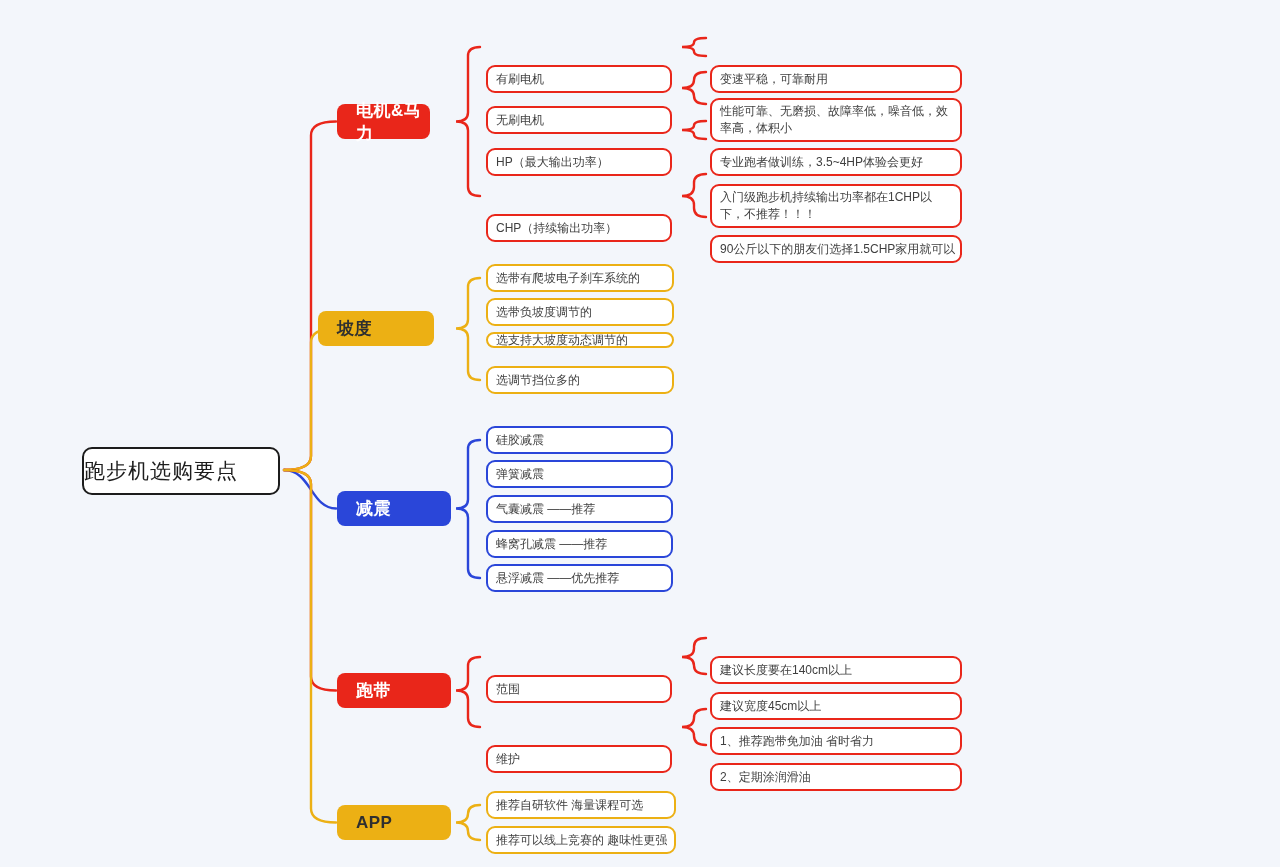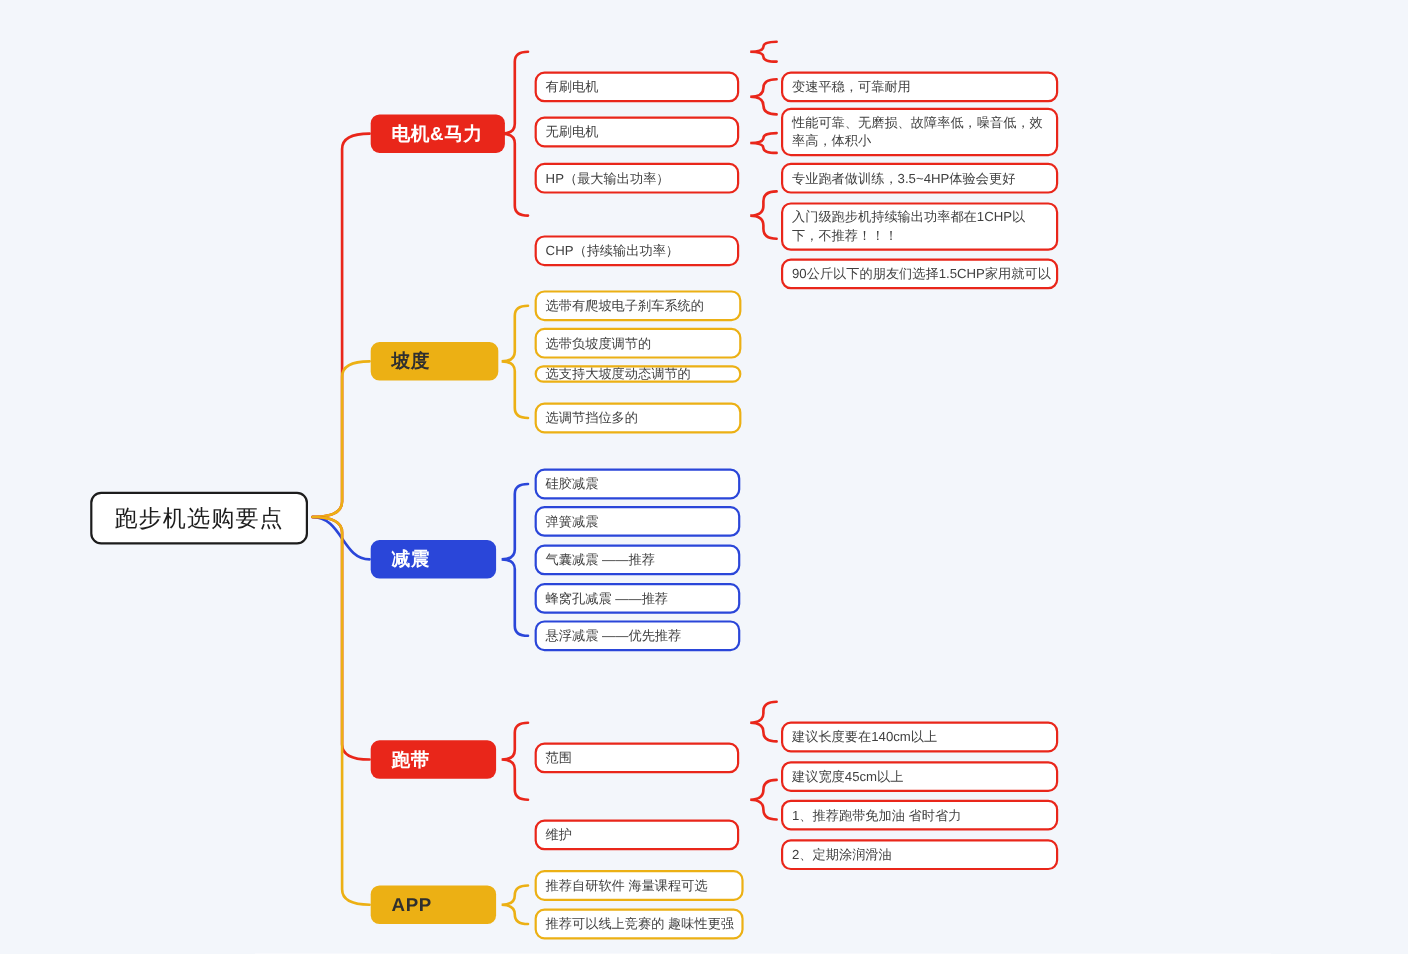--- a/index.html
+++ b/index.html
@@ -26,21 +26,21 @@
     display:flex;align-items:center;padding-left:19px;
     font-size:17px;font-weight:bold;letter-spacing:0.5px;
   }
   .branch.red{background:var(--red,#e9261a);color:#ffffff;}
   .branch.gold{background:var(--gold,#ecb014);color:#2f2f2f;}
   .branch.blue{background:var(--blue,#2a46d9);color:#ffffff;}
   .root{
     position:absolute;left:82px;top:447px;width:198px;height:48px;
     box-sizing:border-box;background:#ffffff;
     border:2.5px solid var(--rootBorder,#1c1c1c);border-radius:10px;
-    display:flex;align-items:center;justify-content:center;
+    display:flex;align-items:center;
     font-size:21px;color:#1d1d1d;letter-spacing:1px;
   }
 </style>
 </head>
 <body>
 
 <div class="canvas">
 
   <svg id="connector-layer" width="1280" height="867">
       <path d="M 480 47 Q 468 47 468 56 L 468 112.5 Q 468 121.5 456 121.5 Q 468 121.5 468 130.5 L 468 187 Q 468 196 480 196" stroke="#e9261a" fill="none" stroke-width="2.4" stroke-linecap="round"></path>
@@ -58,24 +58,24 @@
       <path d="M 284 470 Q 311 470 311 456 L 311 342.5 Q 311 328.5 336 328.5" stroke="#ecb014" fill="none" stroke-width="2.4" stroke-linecap="round"></path>
       <path d="M 284 470 C 311 470 311 508.5 336 508.5" stroke="#2a46d9" fill="none" stroke-width="2.4" stroke-linecap="round"></path>
       <path d="M 284 470 Q 311 470 311 484 L 311 676.5 Q 311 690.5 336 690.5" stroke="#e9261a" fill="none" stroke-width="2.4" stroke-linecap="round"></path>
       <path d="M 284 470 Q 311 470 311 484 L 311 808.5 Q 311 822.5 336 822.5" stroke="#ecb014" fill="none" stroke-width="2.4" stroke-linecap="round"></path>
     </svg>
 
   <div class="root">
     <span>跑步机选购要点</span>
   </div>
 
-  <div class="branch red" style="left:337px;top:104px;width:122px;height:35px">
+  <div class="branch red" style="left:337px;top:104px;width:93px;height:35px">
       <span>电机&amp;马力</span>
     </div>
-  <div class="branch gold" style="left:337px;top:311px;width:116px;height:35px">
+  <div class="branch gold" style="left:318px;top:311px;width:116px;height:35px">
       <span>坡度</span>
     </div>
   <div class="branch blue" style="left:337px;top:491px;width:114px;height:35px">
       <span>减震</span>
     </div>
   <div class="branch red" style="left:337px;top:673px;width:114px;height:35px">
       <span>跑带</span>
     </div>
   <div class="branch gold" style="left:337px;top:805px;width:114px;height:35px">
       <span>APP</span>

